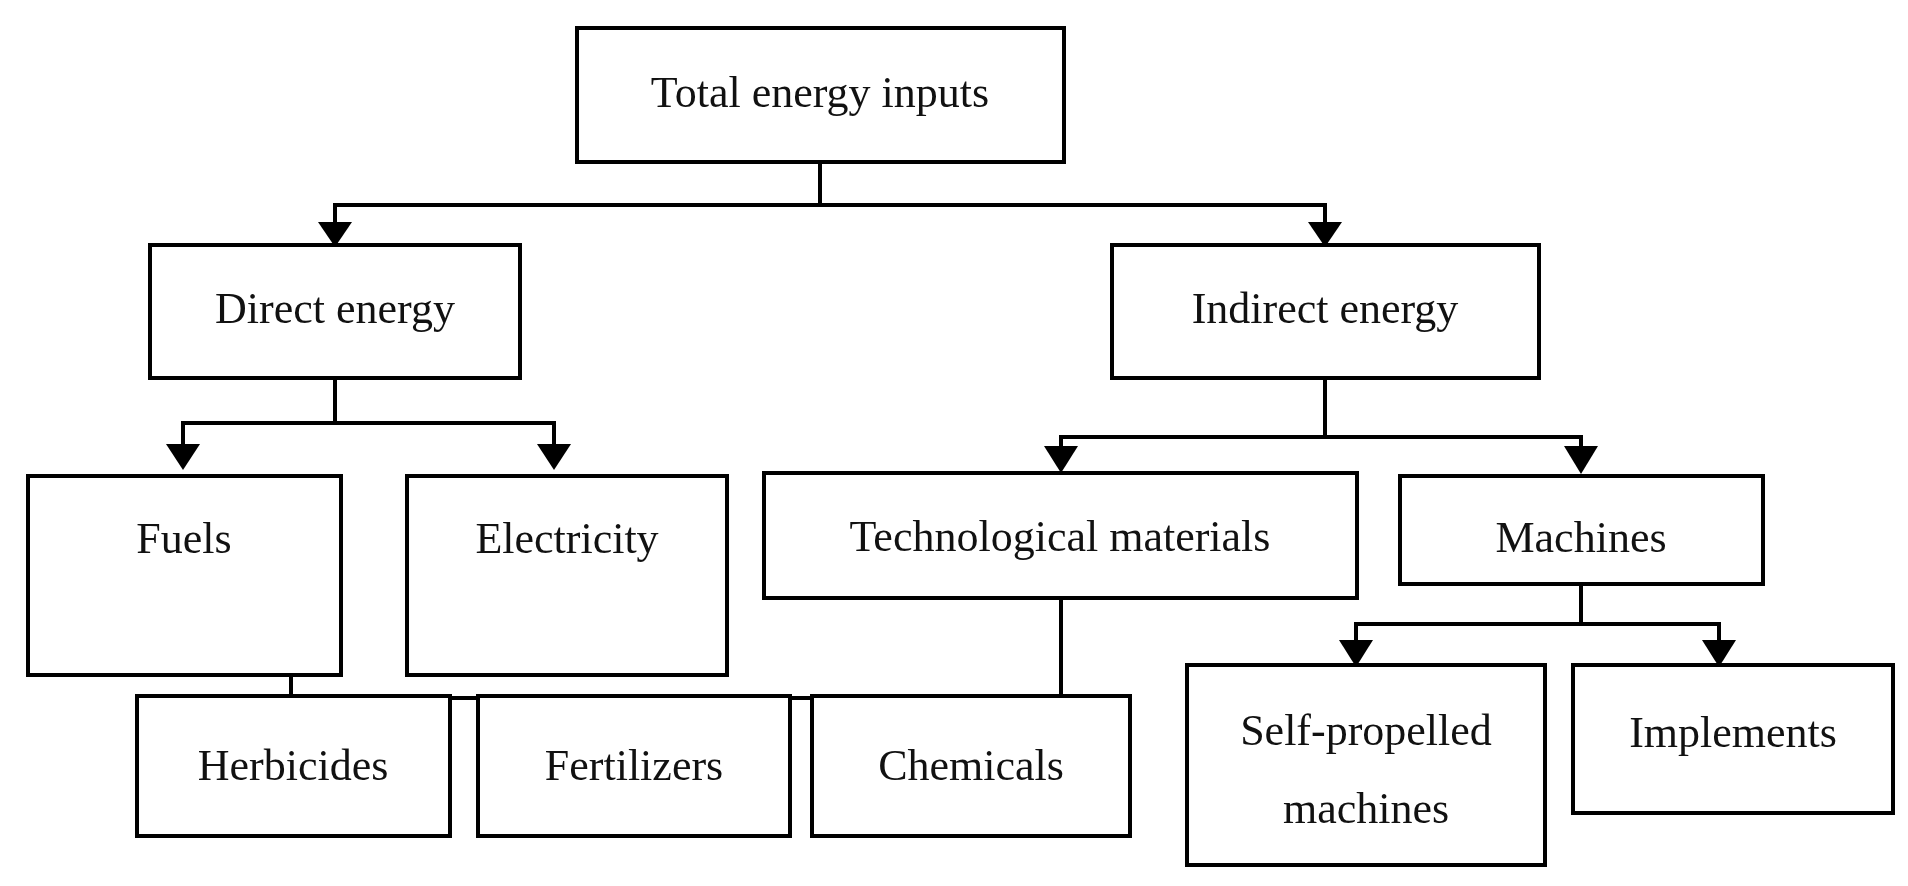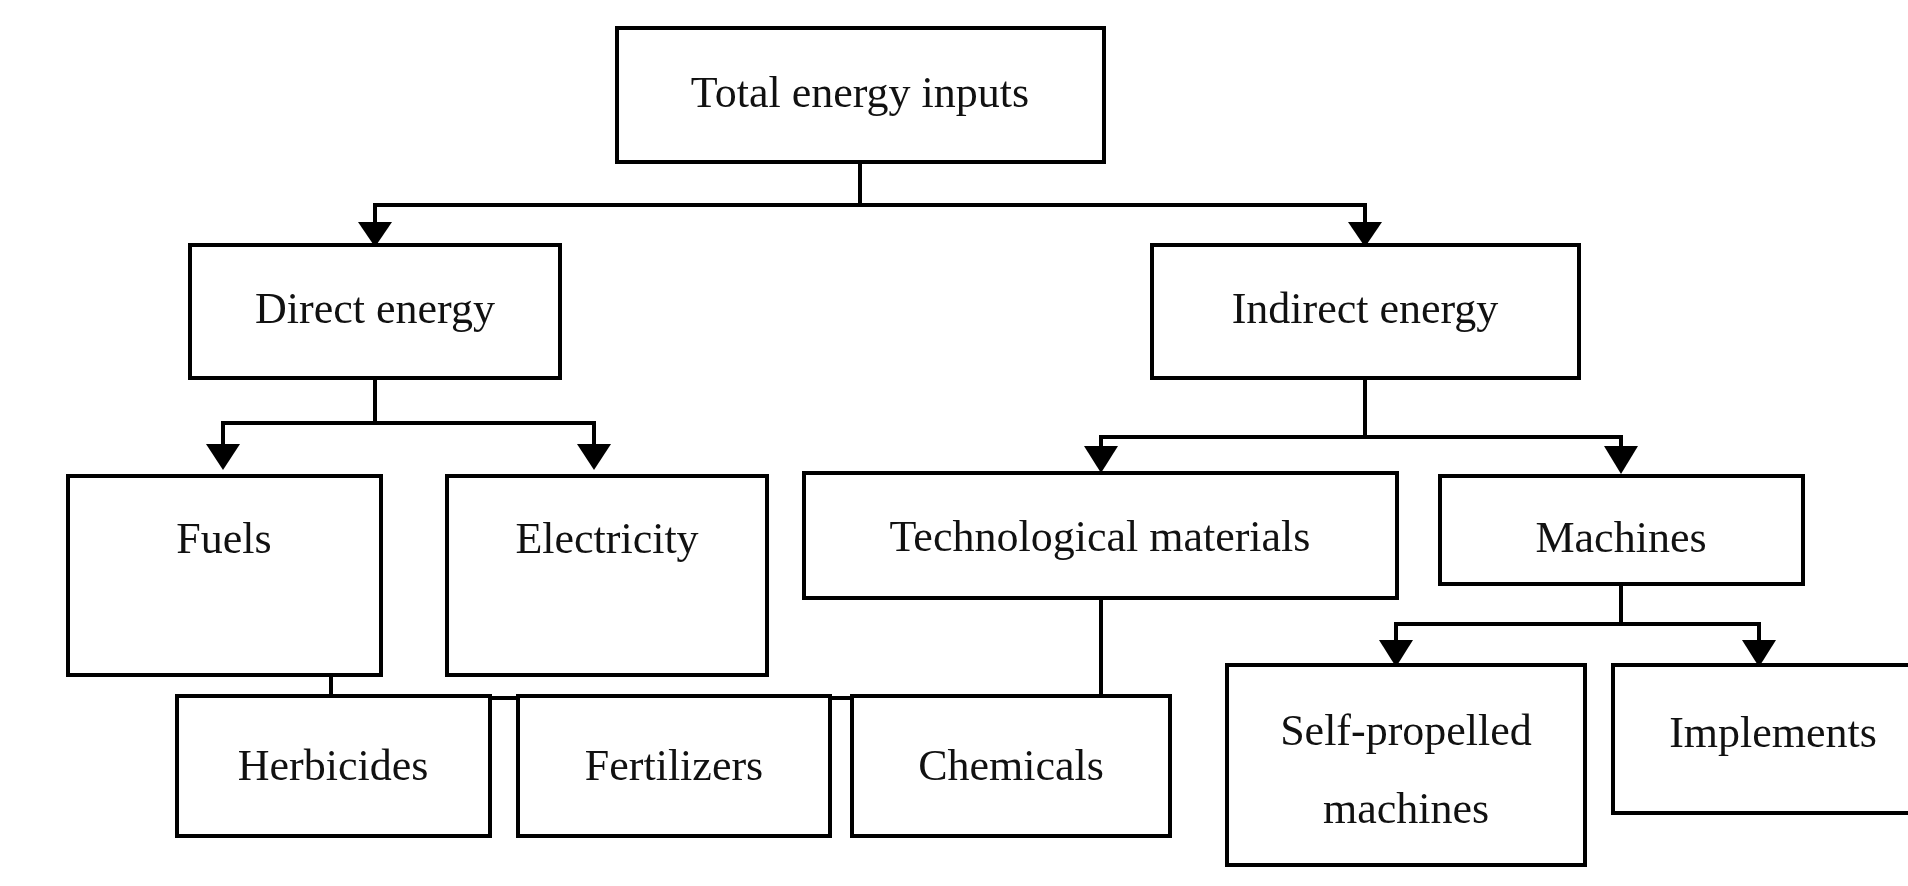--- a/index.html
+++ b/index.html
@@ -11,21 +11,20 @@
     width: 1908px;
     height: 886px;
     overflow: hidden;
     font-family: "Liberation Serif", "DejaVu Serif", serif;
   }
   #diagram-root {
     position: relative;
     width: 1628px;
     height: 886px;
     background: #ffffff;
-    padding-left: 40px;
   }
   svg#flowchart {
     display: block;
     width: 1908px;
     height: 886px;
   }
   .node-box {
     fill: #ffffff;
     stroke: #000000;
     stroke-width: 4;

